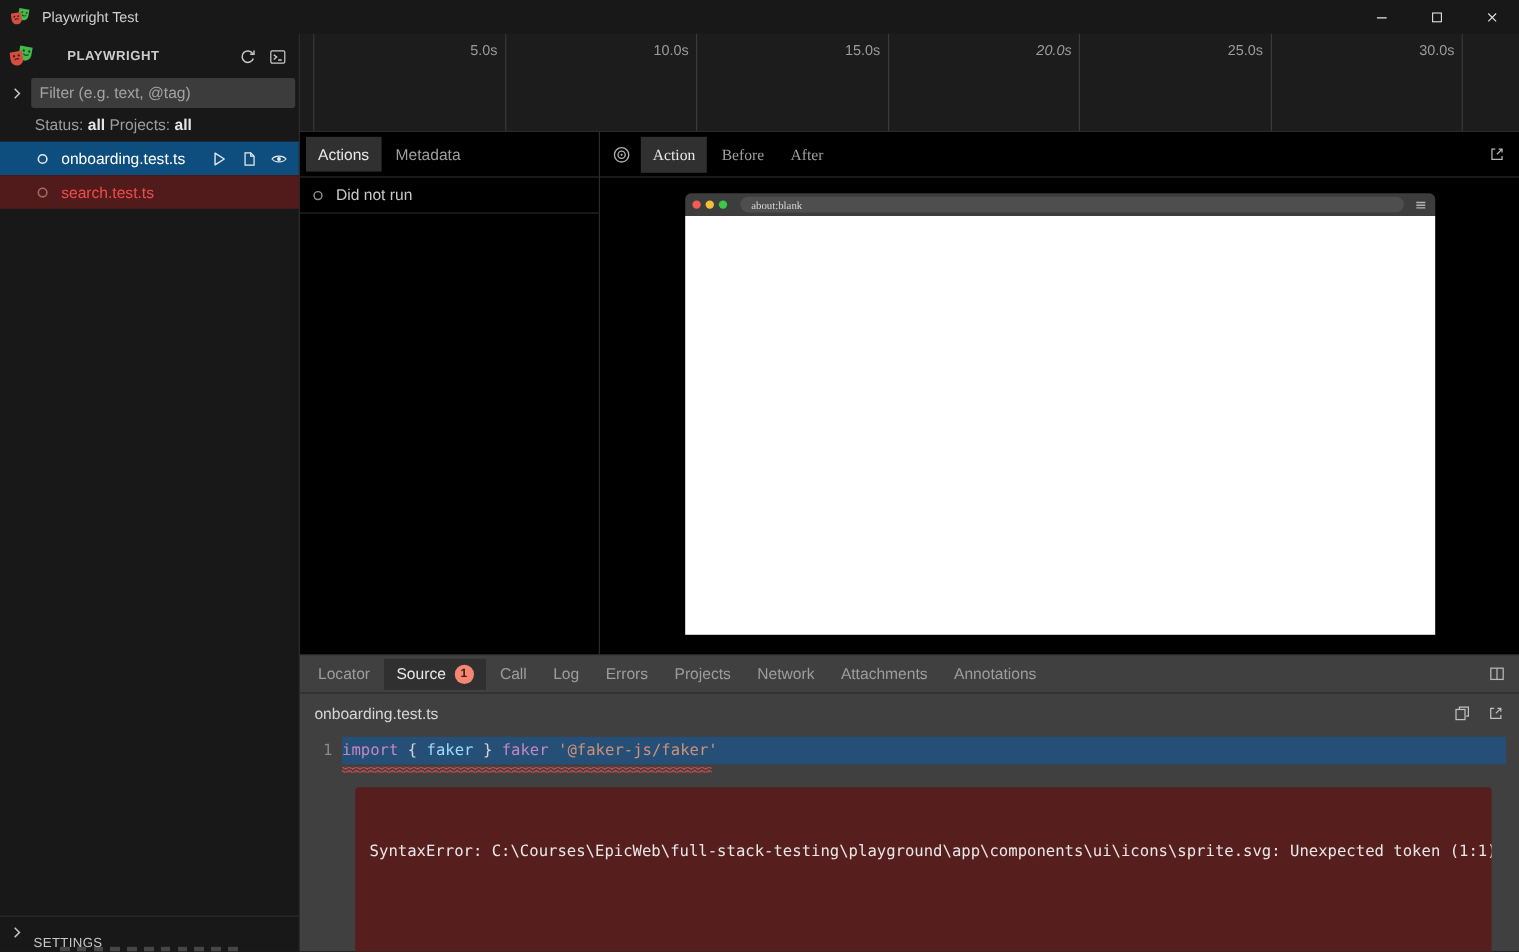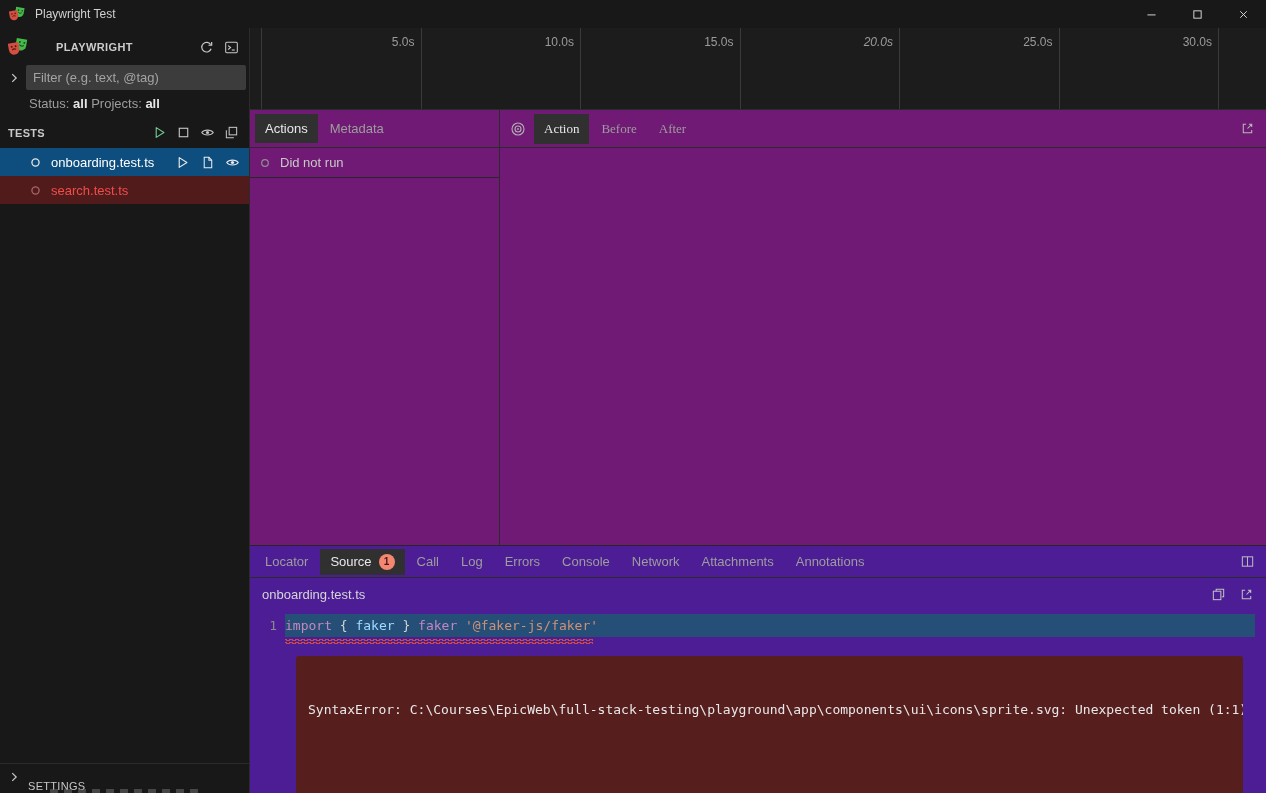--- a/index.html
+++ b/index.html
@@ -47,42 +47,42 @@
   .settings .chev{width:14px;height:14px;color:#c9c9c9;}
   .settings .t{font-size:11px;font-weight:normal;margin-left:7px;color:#c8c8c8;letter-spacing:.3px;margin-top:18px;}
   .artifact{position:absolute;left:50px;bottom:0;width:150px;height:4px;background:repeating-linear-gradient(90deg,#6b6b6b 0 8px,transparent 8px 14px);opacity:.55;z-index:6;}
 
   
   #timeline{position:absolute;left:250px;top:28px;right:0;height:82px;background:#1c1c1c;border-bottom:1px solid #2b2b2b;}
   .gridline{position:absolute;top:0;bottom:0;width:1px;background:#3a3a3a;}
   .ticklabel{position:absolute;top:7px;width:62px;text-align:right;font-size:12px;color:#9b9b9b;}
 
   
-  #middle{position:absolute;left:250px;top:110px;right:0;height:435px;display:flex;background:#701a75;}
+  #middle{position:absolute;left:250px;top:110px;right:0;height:435px;display:flex;background:#000000;}
   #actions-pane{width:250px;border-right:1px solid #2b2b2b;flex:none;}
   .tabbar{display:flex;align-items:center;height:38px;border-bottom:1px solid #2b2b2b;padding-left:4px;}
   .tab{margin:0 1px;padding:7px 10px;font-size:13px;color:#9d9d9d;display:flex;gap:7px;align-items:center;cursor:pointer;}
   .tab.active{background:#303031;color:#e8e8e8;}
   .emptyrow{height:30px;display:flex;align-items:center;gap:9px;padding-left:9px;border-bottom:1px solid #272727;font-size:13px;color:#c8c8c8;}
   .emptyrow .icon{width:12px;height:12px;color:#8f8f8f;}
   #snapshot-pane{flex:1;position:relative;font-family:Liberation Serif, serif;}
   #snapshot-pane .tabbar{padding-left:10px;}
   .target{width:16px;height:16px;color:#b0b0b0;margin-right:7px;}
   .popout-right{margin-left:auto;margin-right:11px;color:#b9b9b9;width:15px;height:15px;cursor:pointer;}
 
   
   .browser{position:absolute;left:71px;top:51px;width:625px;height:368px;}
   .chrome{height:19px;background:#3d3d3d;border-radius:5px 5px 0 0;display:flex;align-items:center;padding:0 6px;}
   .dot{width:7px;height:7px;border-radius:50%;margin-right:4px;flex:none;}
   .addr{flex:1;height:13px;background:#4e4e4e;border-radius:7px;margin:0 8px 0 7px;display:flex;align-items:center;padding:0 9px;font-size:9px;color:#d6d6d6;}
   .chrome .menu{width:12px;height:12px;color:#b5b5b5;}
   .page{height:349px;background:#ffffff;}
 
   
-  #bottom{position:absolute;left:250px;top:545px;right:0;bottom:0;border-top:1px solid #262626;background:#4c1d95;}
+  #bottom{position:absolute;left:250px;top:545px;right:0;bottom:0;border-top:1px solid #262626;background:#404040;}
   #bottom .tabbar{height:32px;padding-left:4px;}
   #bottom .tab{padding:5px 10px;}
   .badge{background:#f48771;color:#4b1818;border-radius:50%;width:16px;height:16px;font-size:10px;font-weight:bold;display:flex;align-items:center;justify-content:center;}
   .split-right{margin-left:auto;margin-right:11px;color:#b9b9b9;width:15px;height:15px;cursor:pointer;}
   .fileheader{height:33px;display:flex;align-items:center;padding:0 12px;font-size:13px;color:#d6d6d6;}
   .fileheader .acts{margin-left:auto;display:flex;gap:13px;color:#c0c0c0;align-items:center;}
   .fileheader .acts .icon{width:15px;height:15px;cursor:pointer;}
   #code{position:absolute;left:0;right:0;top:66px;bottom:0;font-family:"DejaVu Sans Mono","Liberation Mono",monospace;font-size:13px;}
   .src-line{display:flex;height:23px;align-items:center;margin-top:2px;}
   .src-num{width:35px;flex:none;text-align:right;padding-right:8px;color:#8a8a8a;}
@@ -186,47 +186,20 @@
         </svg>
       </span>
     <input type="text" placeholder="Filter (e.g. text, @tag)" style="">
   </div>
   <div class="statusrow">
     <span>Status:</span>
     <span class="v">all</span>
     <span>Projects:</span>
     <span class="v">all</span>
   </div>
-  <div class="testshead">
-    <span class="t">TESTS</span>
-    <span class="acts">
-      <span class="icon green">
-          <svg viewBox="0 0 16 16">
-            <path d="M4.5 2.8 L12.7 8 L4.5 13.2 Z" fill="none" stroke="currentColor" stroke-width="1.2" stroke-linejoin="round"></path>
-          </svg>
-        </span>
-      <span class="icon">
-          <svg viewBox="0 0 16 16">
-            <rect x="3.5" y="3.5" width="9" height="9" fill="none" stroke="currentColor" stroke-width="1.2"></rect>
-          </svg>
-        </span>
-      <span class="icon">
-          <svg viewBox="0 0 16 16">
-            <path d="M1.8 8 C4.3 4.6 11.7 4.6 14.2 8 C11.7 11.4 4.3 11.4 1.8 8 Z" fill="none" stroke="currentColor" stroke-width="1.1"></path>
-            <circle cx="8" cy="8" r="1.7" fill="currentColor"></circle>
-          </svg>
-        </span>
-      <span class="icon">
-          <svg viewBox="0 0 16 16">
-            <rect x="5.5" y="2.5" width="8" height="8" fill="none" stroke="currentColor" stroke-width="1.1"></rect>
-            <path d="M10.5 13.5 h-8 v-8" fill="none" stroke="currentColor" stroke-width="1.1"></path>
-          </svg>
-        </span>
-    </span>
-  </div>
   <div id="test-list">
       <div class="trow selected">
         <span class="icon circ">
           <svg viewBox="0 0 16 16">
             <circle cx="8" cy="8" r="4.4" fill="none" stroke="currentColor" stroke-width="1.6"></circle>
           </svg>
         </span>
         <span class="tname">onboarding.test.ts</span>
         <span class="actions">
           <span class="icon">
@@ -324,20 +297,36 @@
             <span>After</span>
           </div>
         </div>
       <span class="icon popout-right">
           <svg viewBox="0 0 16 16">
             <path d="M6.5 3.5 H3.5 V12.5 H12.5 V9.5" fill="none" stroke="currentColor" stroke-width="1.1"></path>
             <path d="M9.5 3.5 H12.5 V6.5 M12.5 3.5 L8 8" fill="none" stroke="currentColor" stroke-width="1.1"></path>
           </svg>
         </span>
     </div>
+    <div class="browser">
+      <div class="chrome">
+        <span class="dot" style="background:#f45c53"></span>
+        <span class="dot" style="background:#f6bd3b"></span>
+        <span class="dot" style="background:#3dc84b"></span>
+        <span class="addr">
+            <span>about:blank</span>
+          </span>
+        <span class="icon menu">
+            <svg viewBox="0 0 16 16">
+              <path d="M3 5 h10 M3 8 h10 M3 11 h10" stroke="currentColor" stroke-width="1.5" fill="none"></path>
+            </svg>
+          </span>
+      </div>
+      <div class="page"></div>
+    </div>
   </div>
 </div>
 
 <div id="bottom">
   <div class="tabbar">
     <div id="bottom-tabs" style="display:flex">
         <div class="tab">
           <span>Locator</span>
         </div>
         <div class="tab active">
@@ -347,21 +336,21 @@
         <div class="tab">
           <span>Call</span>
         </div>
         <div class="tab">
           <span>Log</span>
         </div>
         <div class="tab">
           <span>Errors</span>
         </div>
         <div class="tab">
-          <span>Console</span>
+          <span>Projects</span>
         </div>
         <div class="tab">
           <span>Network</span>
         </div>
         <div class="tab">
           <span>Attachments</span>
         </div>
         <div class="tab">
           <span>Annotations</span>
         </div>

